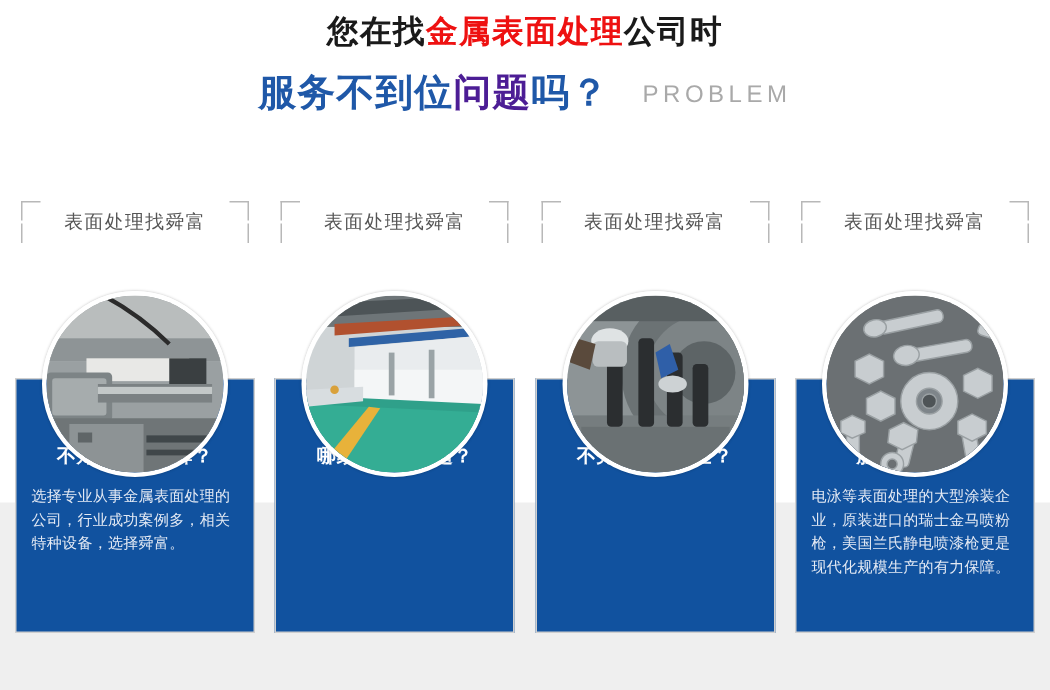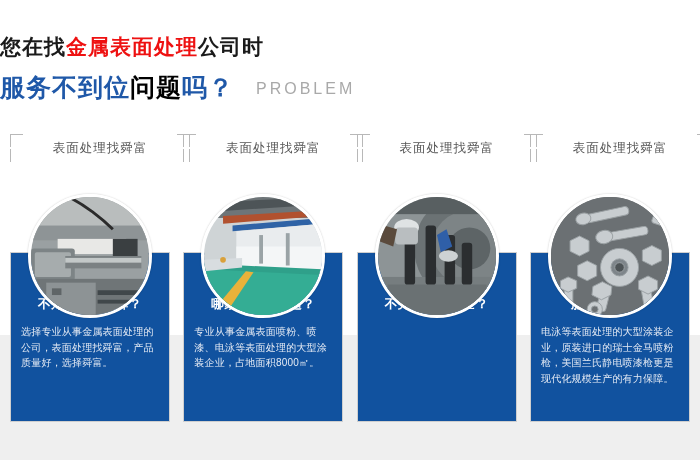--- a/index.html
+++ b/index.html
@@ -3,49 +3,49 @@
 <meta charset="utf-8">
 <style>
   * { margin:0; padding:0; box-sizing:border-box; }
   body {
     width:700px; height:460px;
     background:#ffffff;
     font-family:"Liberation Sans","DejaVu Sans",sans-serif;
     position:relative; overflow:hidden;
   }
   
-  .header { text-align:left; padding-top:32px; }
+  .header { text-align:center; padding-top:7px; }
   .h-line1 {
     font-size:21px; font-weight:bold; color:#1a1a1a;
     letter-spacing:1px; line-height:30px;
   }
   .h-line1 .red { color:#ee1111; }
   .h-line2 {
     margin-top:8px; font-size:25px; font-weight:bold;
     color:#1f58a8; letter-spacing:1px; line-height:34px;
   }
-  .h-line2 .red { color:#000000; }
+  .h-line2 .red { color:#4c1d95; }
   .h-line2 .problem {
     color:#a9a9a9; font-size:16px; font-weight:normal;
     letter-spacing:3px; margin-left:22px; vertical-align:2px;
   }
   
   .grey-band {
     position:absolute; left:0; top:335px;
     width:700px; height:125px; background:#efefef;
   }
   
   .cards {
     position:absolute; left:0; top:130px; width:700px; height:300px;
     display:flex; justify-content:space-between; padding:0 10px;
   }
   .card { position:relative; width:160px; }
   
   .label-wrap {
-    position:relative; height:36px; width:180px; margin:0 auto;
+    position:relative; height:36px; width:152px; margin:0 auto;
     display:flex; align-items:center; justify-content:center;
   }
   .label-text {
     font-size:12.5px; color:#555555; letter-spacing:1px; white-space:nowrap;
   }
   .corner { position:absolute; width:13px; height:13px; }
   .corner.tl { left:0; top:4px; border-left:1px solid #b8b8b8; border-top:1px solid #b8b8b8; }
   .corner.tr { right:0; top:4px; border-right:1px solid #b8b8b8; border-top:1px solid #b8b8b8; }
   .corner.bl { left:0; bottom:4px; border-left:1px solid #b8b8b8; }
   .corner.br { right:0; bottom:4px; border-right:1px solid #b8b8b8; }
@@ -115,21 +115,21 @@
         <rect x="22" y="96" width="10" height="7" fill="#5f6567"></rect>
         <rect x="70" y="98" width="54" height="5" fill="#40474a"></rect>
         <rect x="70" y="108" width="54" height="4" fill="#40474a"></rect>
       </svg>
     </div>
     <div class="panel">
       <div class="panel-title">
         <span>设备不了解</span><br>
         <span>不知道如何选择？</span>
       </div>
-      <div class="panel-body">选择专业从事金属表面处理的公司，表面处理找舜富，产品质量好，选择舜富。</div>
+      <div class="panel-body">选择专业从事金属表面处理的公司，行业成功案例多，相关特种设备，选择舜富。</div>
     </div>
   </div>
 
   <div class="card">
     <div class="label-wrap">
       <span class="corner tl"></span>
       <span class="corner tr"></span>
       <span class="corner bl"></span>
       <span class="corner br"></span>
       <span class="label-text">表面处理找舜富</span>
@@ -150,21 +150,20 @@
         <rect x="58" y="40" width="4" height="30" fill="#9aa3a6"></rect>
         <rect x="86" y="38" width="4" height="34" fill="#9aa3a6"></rect>
         <circle cx="20" cy="66" r="3" fill="#d9a13b"></circle>
       </svg>
     </div>
     <div class="panel">
       <div class="panel-title">
         <span>金属表面处理</span><br>
         <span>哪家公司更合适？</span>
       </div>
-      <div class="panel-body">专业从事金属表面喷粉、喷漆、电泳等表面处理的大型涂装企业，占地面积8000㎡。</div>
     </div>
   </div>
 
   <div class="card">
     <div class="label-wrap">
       <span class="corner tl"></span>
       <span class="corner tr"></span>
       <span class="corner bl"></span>
       <span class="corner br"></span>
       <span class="label-text">表面处理找舜富</span>

